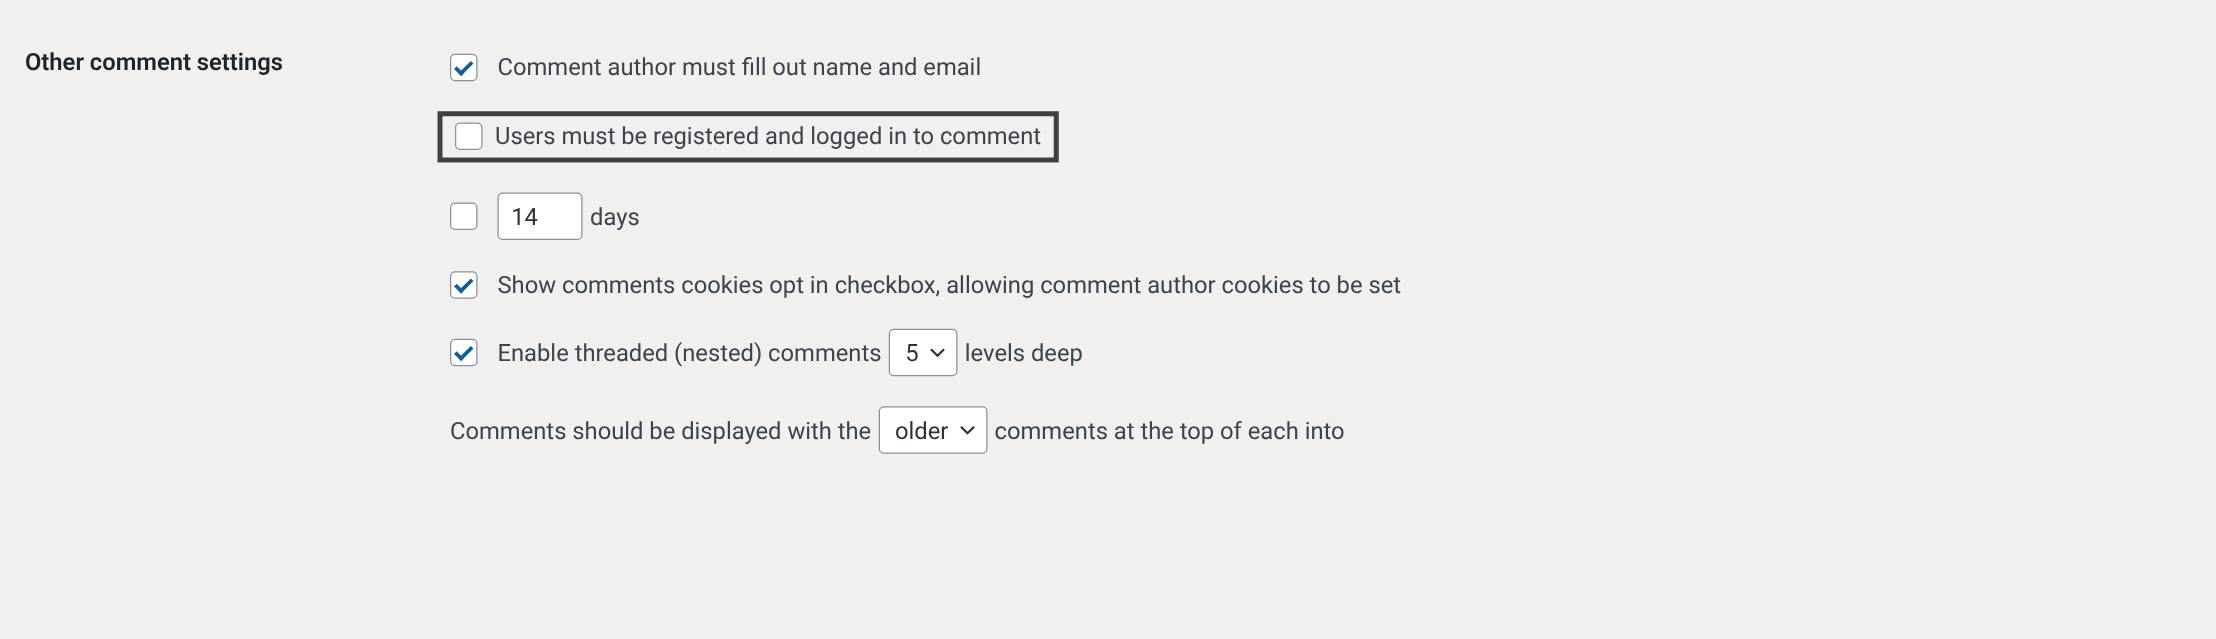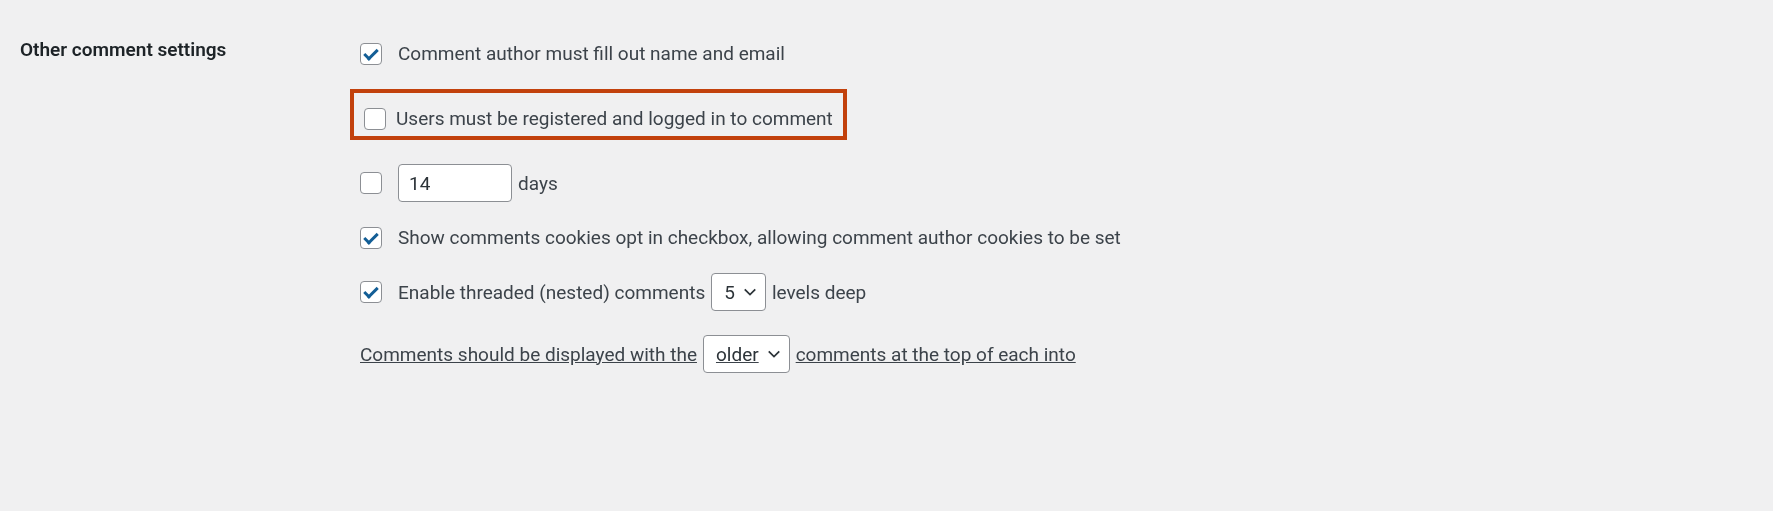--- a/index.html
+++ b/index.html
@@ -32,21 +32,20 @@
     .setting-item {
       display: flex;
       align-items: center;
       flex-wrap: wrap;
       margin-bottom: 24px;
       gap: 6px;
       margin-top: 12px;
     }
     .setting-item:last-child {
       margin-bottom: 0;
-      text-decoration: underline;
     }
     .checkbox {
       width: 22px;
       height: 22px;
       border: 1px solid #8c8f94;
       border-radius: 4px;
       background: #fff;
       margin-right: 10px;
       flex-shrink: 0;
       position: relative;
@@ -60,37 +59,37 @@
       width: 5px;
       height: 11px;
       border: solid #135e96;
       border-width: 0 3px 3px 0;
       transform: rotate(45deg);
     }
     .label-text {
       color: #3c434a;
     }
     .highlighted {
-      border: 4px solid #c2410c;
-      padding: 14px 10px 6px 6px;
+      border: 4px solid #404040;
+      padding: 4px 10px 6px 6px;
       margin-left: -10px;
       display: inline-flex;
       align-items: center;
     }
     .highlighted .checkbox {
       margin-left: 4px;
     }
     .text-input {
       border: 1px solid #8c8f94;
       border-radius: 4px;
       background: #fff;
       padding: 4px 10px;
       font-size: 19px;
       color: #2c3338;
-      width: 114px;
+      width: 68px;
       height: 38px;
       font-family: inherit;
     }
     .select-wrap {
       position: relative;
       display: inline-flex;
       align-items: center;
       border: 1px solid #8c8f94;
       border-radius: 4px;
       background: #fff;

